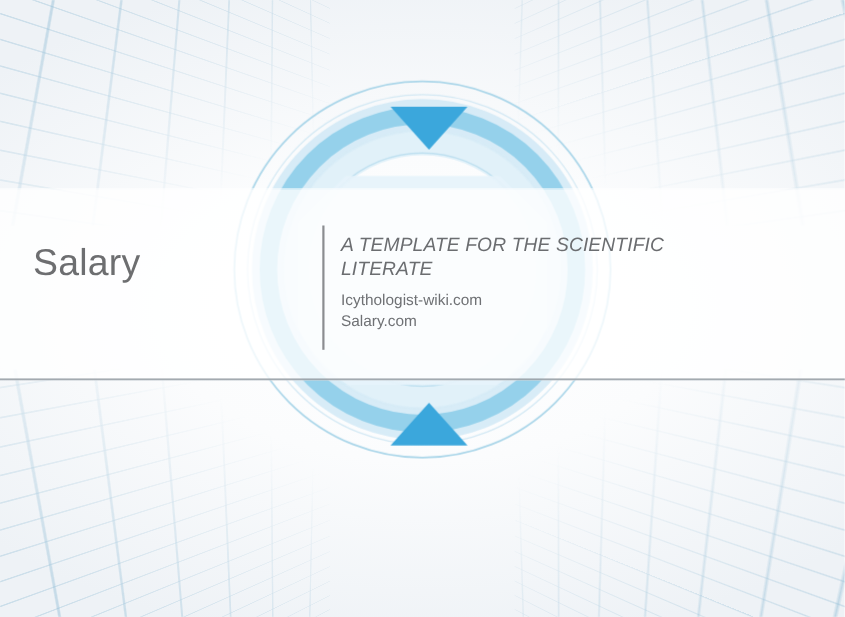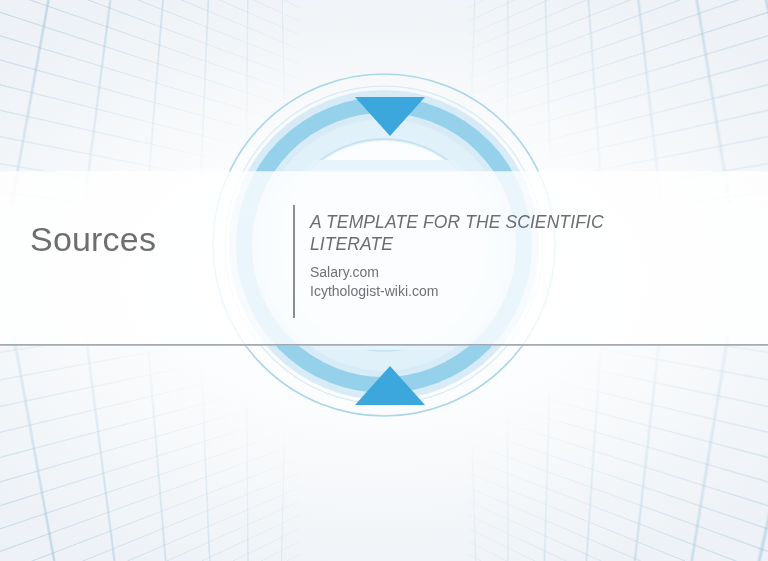--- a/index.html
+++ b/index.html
@@ -182,24 +182,24 @@
       </g>
 
       <polygon points="159,40 229,40 194,79" fill="#3BA7DC"></polygon>
       <polygon points="159,348 229,348 194,309" fill="#3BA7DC"></polygon>
     </svg>
   </div>
 
   <div class="band"></div>
   <div class="band-rule"></div>
 
-  <div class="slide-title">Sources</div>
+  <div class="slide-title">Salary</div>
 
   <div class="divider"></div>
 
   <div class="textblock">
     <div class="headline">A TEMPLATE FOR THE SCIENTIFIC
 LITERATE</div>
+    <div class="source-line">Icythologist-wiki.com</div>
     <div class="source-line">Salary.com</div>
-    <div class="source-line">Icythologist-wiki.com</div>
   </div>
 
 </div>
 
 </body></html>

